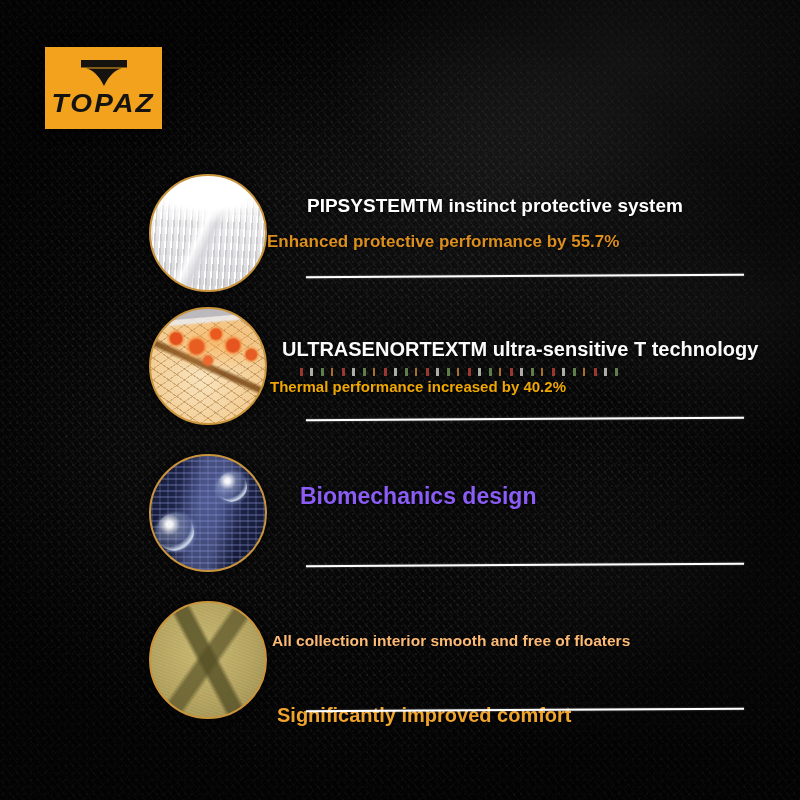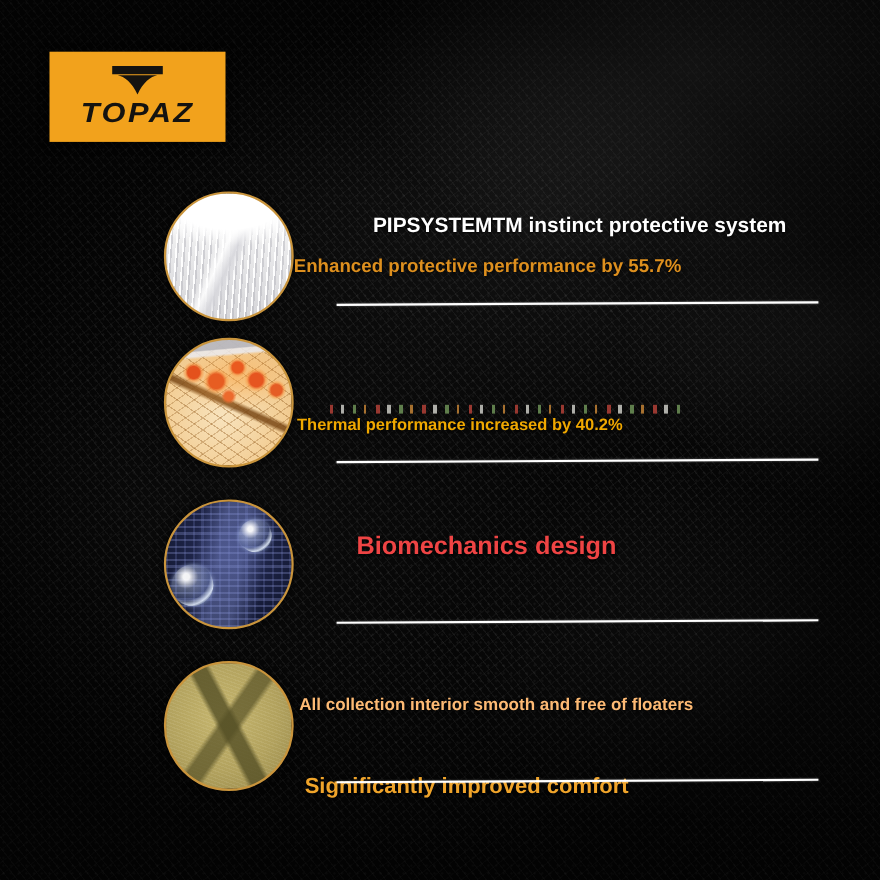--- a/index.html
+++ b/index.html
@@ -14,21 +14,21 @@
       radial-gradient(ellipse 300px 220px at 97% 38%, rgba(135,135,135,.15), rgba(0,0,0,0) 70%),
       radial-gradient(ellipse 500px 300px at 60% 26%, rgba(115,115,115,.10), rgba(0,0,0,0) 70%),
       radial-gradient(ellipse 380px 260px at 85% 74%, rgba(100,100,100,.09), rgba(0,0,0,0) 70%),
       radial-gradient(ellipse 420px 260px at 28% 58%, rgba(80,80,80,.06),   rgba(0,0,0,0) 70%),
       repeating-linear-gradient(52deg,  rgba(255,255,255,.05) 0 1px, rgba(0,0,0,0) 1px 6px),
       repeating-linear-gradient(-38deg, rgba(255,255,255,.03) 0 1px, rgba(0,0,0,0) 1px 9px),
       radial-gradient(circle 1.3px at 3px 3px, rgba(255,255,255,.055) 60%, rgba(0,0,0,0) 100%);
     background-size:auto,auto,auto,auto,auto,auto,auto,auto,7px 7px;}
 
   
-  .logo{position:absolute;left:45px;top:47px;width:160px;height:82px;
+  .logo{position:absolute;left:45px;top:47px;width:117px;height:82px;
         background:var(--logo_bg,#F2A21C);display:flex;flex-direction:column;
         align-items:center;justify-content:flex-start;box-shadow:0 2px 10px rgba(0,0,0,.6);}
   .logo svg{margin-top:13px;}
   .logo-text{color:var(--logo_fg,#151310);font-weight:bold;font-style:italic;
              font-size:25px;letter-spacing:2px;line-height:1;margin-top:3px;
              transform:scaleX(1.12);}
 
   
   .circle{position:absolute;left:149px;width:114px;height:114px;border-radius:50%;
           border:2.5px solid var(--ring,#C9943C);box-shadow:0 0 10px rgba(0,0,0,.7);
@@ -99,34 +99,35 @@
 
   <div class="logo">
     <svg width="52" height="28" viewBox="0 0 52 28">
       <rect x="3" y="0" width="46" height="7.5" fill="#151310"></rect>
       <path d="M26,26 C21,15 14,9.5 8,8.5 L44,8.5 C38,9.5 31,15 26,26 Z" fill="#151310"></path>
     </svg>
     <div class="logo-text">TOPAZ</div>
   </div>
 
   <div class="circle c1"></div>
-  <div class="t t1" style="color: rgb(255, 255, 255); margin-left: 32px;">PIPSYSTEMTM instinct protective system</div>
+  <div class="t t1" style="color: rgb(255, 255, 255);">PIPSYSTEMTM instinct protective system</div>
   <div class="t s1" style="color: rgb(221, 143, 30);">Enhanced protective performance by 55.7%</div>
   <div class="sep p1"></div>
 
   <div class="circle c2"></div>
   <div class="fleck"></div>
+  <div class="t t2" style="color: rgb(251, 251, 251);">ULTRASENORTEXTM ultra-sensitive T technology</div>
   <div class="t s2" style="color: rgb(240, 168, 0);">Thermal performance increased by 40.2%</div>
   <div class="sep p2"></div>
 
   <div class="circle c3">
     <div class="bubble b1"></div>
     <div class="bubble b2"></div>
   </div>
-  <div class="t t3" style="color: #ef4444; margin-left: 24px;">Biomechanics design</div>
+  <div class="t t3" style="color: #8b5cf6;">Biomechanics design</div>
   <div class="sep p3"></div>
 
   <div class="circle c4"></div>
   <div class="t t4" style="color: #fdba74;">All collection interior smooth and free of floaters</div>
   <div class="t s4" style="color: rgb(240, 164, 42);">Significantly improved comfort</div>
   <div class="sep p4"></div>
 
 </div>
 
 </body></html>

